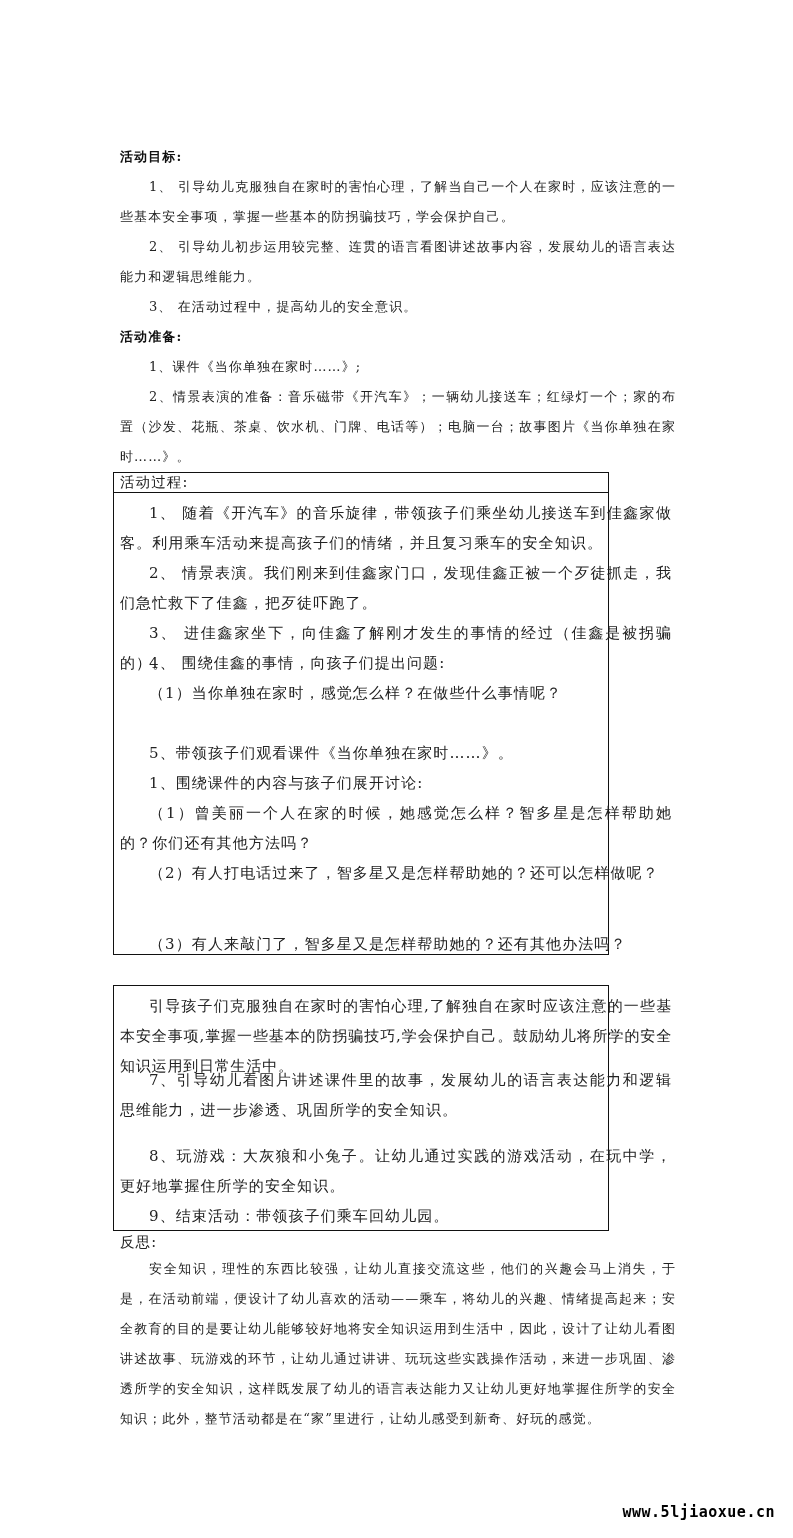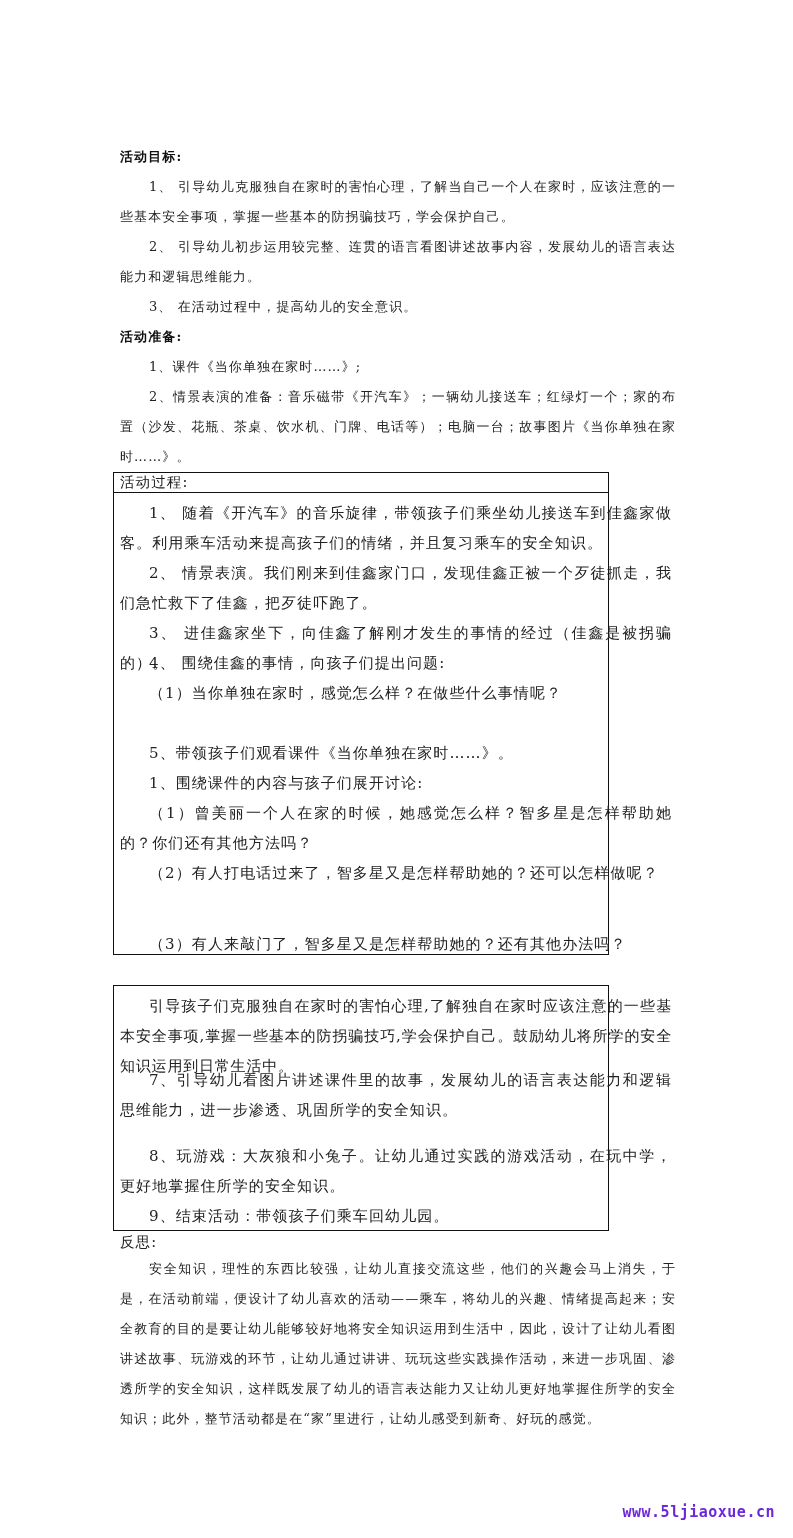--- a/index.html
+++ b/index.html
@@ -93,21 +93,21 @@
       letter-spacing: 1.1px;
     }
 
     .watermark {
       position: absolute;
       right: 18px;
       top: 1503px;
       font-family: "DejaVu Sans Mono", "Liberation Mono", monospace;
       font-size: 15px;
       font-weight: bold;
-      color: #6d28d9;
+      color: #000000;
       letter-spacing: 0.5px;
     }
   </style>
 </head>
 <body>
 
 <div class="page">
 
 
   <div class="p heading-bold" style="top:142px;">活动目标:</div>

